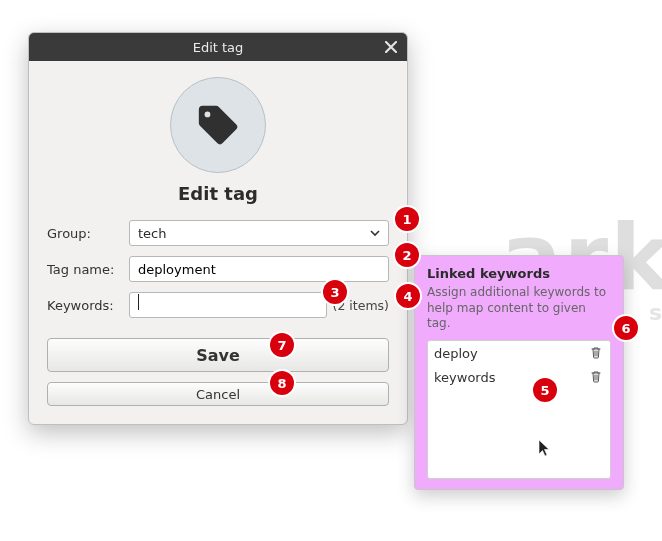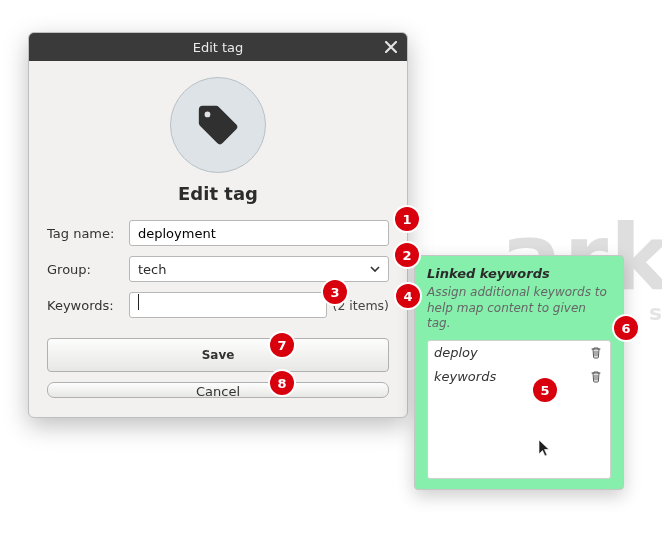--- a/index.html
+++ b/index.html
@@ -139,36 +139,36 @@
 
   .btn {
     width: 100%;
     border: 1px solid #b0b0b0;
     border-radius: 4px;
     background: linear-gradient(#fdfdfd,#e7e7e5);
     height: 34px;
     font: inherit;
     cursor: pointer;
   }
-  .btn-save { font-size: 12px; font-weight: 700; color:#333; margin-bottom: 10px; }
-  .btn-cancel { height: 16px; font-size: 13px; color:#333;border-radius:7px; }
+  .btn-save { font-size: 16px; font-weight: 700; color:#333; margin-bottom: 10px; }
+  .btn-cancel { height: 24px; font-size: 13px; color:#333; }
 
   
   .popover {
     position: absolute;
     top: 255px; left: 414px;
     width: 210px;
     height: 235px;
-    background: #86efac;
+    background: #f0abfc;
     border: 1px solid #c6c6c6;
     border-radius: 4px;
     box-shadow: 0 6px 18px rgba(0,0,0,0.2);
     z-index: 20;
     padding: 10px 12px;
-    display:flex; flex-direction:column;font-style:italic;
+    display:flex; flex-direction:column;
   }
   .popover::before {
     
     content:"";
     position:absolute;
     left:-8px; top:30px;
     width:0;height:0;
     border-top:8px solid transparent;
     border-bottom:8px solid transparent;
     border-right:8px solid #c6c6c6;
@@ -186,21 +186,21 @@
   .pop-desc { font-size:12px; color:#666; line-height:1.3; margin-bottom:8px; }
   .kw-list {
     flex:1;
     border:1px solid #cfcfcf;
     border-radius:3px;
     background:#fff;
     overflow:auto;
     position:relative;
   }
   .kw-item {
-    display:flex; align-items:center; justify-content:space-between;
+    display:flex; align-items:flex-end; justify-content:space-between;
     padding:4px 6px;
     font-size:13px;
     color:#333;
   }
   .kw-item .del {
     width:16px;height:16px;
     display:flex;align-items:center;justify-content:center;
     color:#555; cursor:pointer;
     font-size:13px;
   }
@@ -243,34 +243,34 @@
     <div class="tag-hero">
       <div class="tag-circle">
         <svg width="46" height="46" viewBox="0 0 24 24">
           <path d="M21.41 11.58l-9-9A2 2 0 0011 2H4a2 2 0 00-2 2v7a2 2 0 00.59 1.41l9 9a2 2 0 002.83 0l7-7a2 2 0 000-2.83zM6.5 8A1.5 1.5 0 118 6.5 1.5 1.5 0 016.5 8z" fill="#303030"></path>
         </svg>
       </div>
     </div>
     <div class="tag-title">Edit tag</div>
 
     <div class="form-row">
-      <label>Tag name:</label>
-      <input class="text-input" type="text" value="deployment" style="">
-    </div>
-
-    <div class="form-row">
       <label>Group:</label>
       <div class="select-wrap">
         <span class="sv">tech</span>
         <span class="arrow">
           <svg width="10" height="10" viewBox="0 0 10 10">
               <path d="M1 3 L5 7 L9 3" fill="none" stroke="#333" stroke-width="1.6"></path>
             </svg>
         </span>
       </div>
+    </div>
+
+    <div class="form-row">
+      <label>Tag name:</label>
+      <input class="text-input" type="text" value="deployment" style="">
     </div>
 
     <div class="form-row kw-row">
       <label>Keywords:</label>
       <div class="kw-input-wrap">
         <div class="kw-input"><span class="caret"></span></div>
         <span class="kw-count">(2 items)</span>
       </div>
     </div>
 

